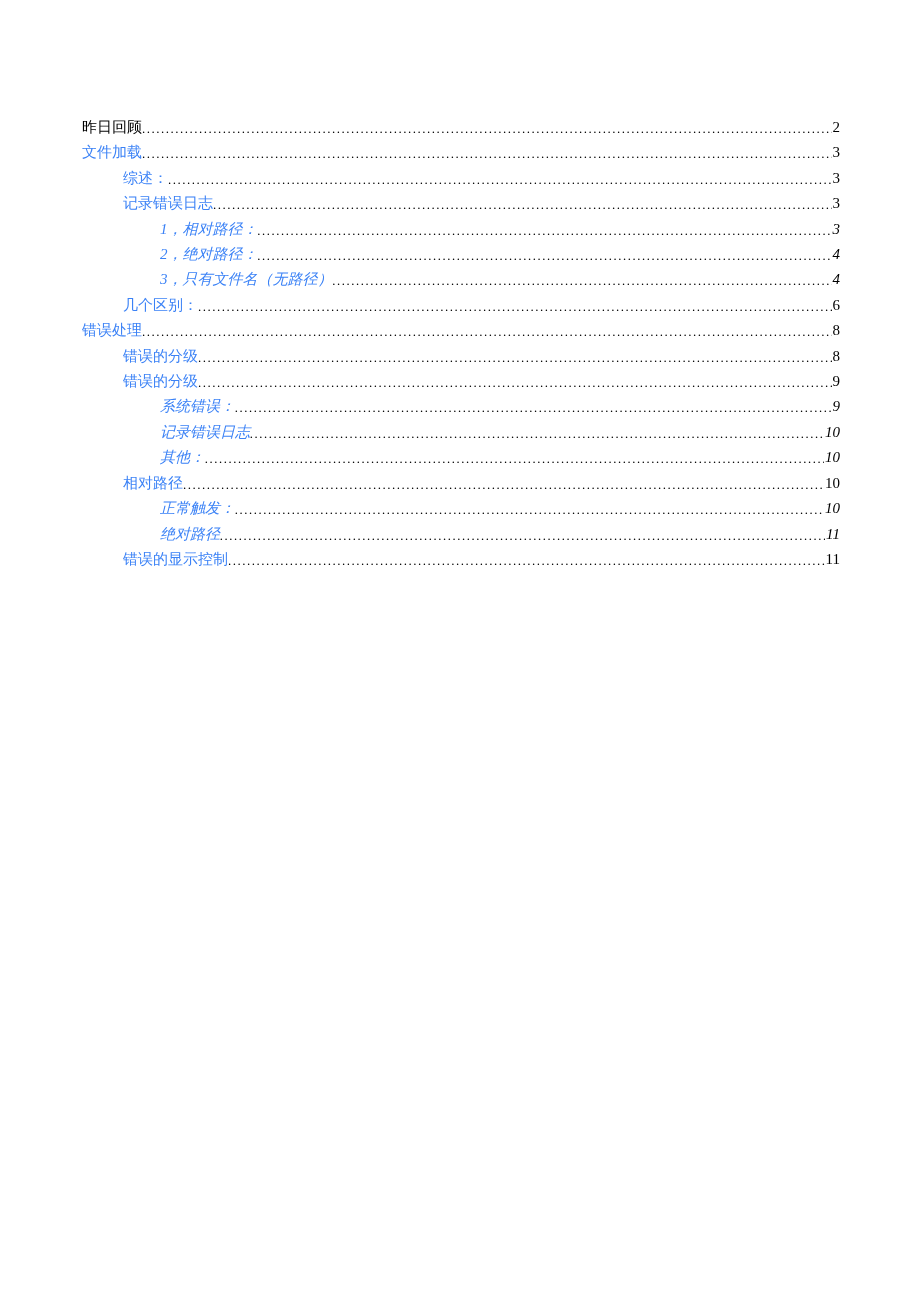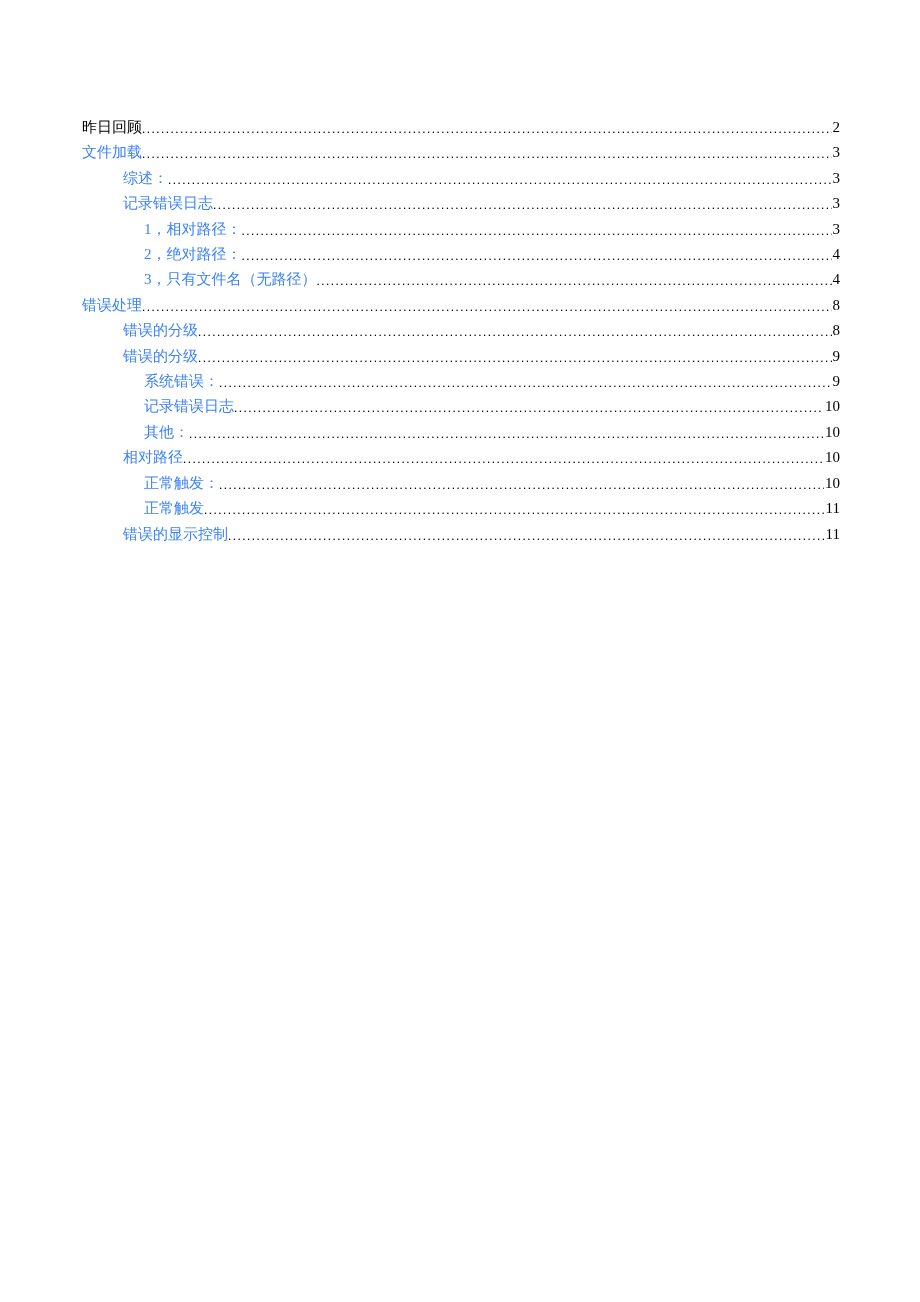--- a/index.html
+++ b/index.html
@@ -25,21 +25,22 @@
       line-height: 24.4px;
       white-space: nowrap;
     }
     .level-1 {
       margin-left: 0;
     }
     .level-2 {
       margin-left: 41px;
     }
     .level-3 {
-      margin-left: 62px;
+      margin-left: 78px;
+      font-style: italic;
     }
     .toc-label {
       color: #000000;
       flex-shrink: 0;
     }
     .toc-leader {
       flex: 1;
       overflow: hidden;
       color: #000000;
       letter-spacing: 1.5px;
@@ -94,20 +95,25 @@
       <div class="toc-entry level-3">
         <span class="toc-label link">2，绝对路径：</span>
         <span class="toc-leader"></span>
         <span class="toc-page">4</span>
       </div>
       <div class="toc-entry level-3">
         <span class="toc-label link">3，只有文件名（无路径）</span>
         <span class="toc-leader"></span>
         <span class="toc-page">4</span>
       </div>
+      <div class="toc-entry level-2">
+        <span class="toc-label link">几个区别：</span>
+        <span class="toc-leader"></span>
+        <span class="toc-page">6</span>
+      </div>
       <div class="toc-entry level-1">
         <span class="toc-label link">错误处理</span>
         <span class="toc-leader"></span>
         <span class="toc-page">8</span>
       </div>
       <div class="toc-entry level-2">
         <span class="toc-label link">错误的分级</span>
         <span class="toc-leader"></span>
         <span class="toc-page">8</span>
       </div>
@@ -135,21 +141,21 @@
         <span class="toc-label link">相对路径</span>
         <span class="toc-leader"></span>
         <span class="toc-page">10</span>
       </div>
       <div class="toc-entry level-3">
         <span class="toc-label link">正常触发：</span>
         <span class="toc-leader"></span>
         <span class="toc-page">10</span>
       </div>
       <div class="toc-entry level-3">
-        <span class="toc-label link">正常触发</span>
+        <span class="toc-label link">绝对路径</span>
         <span class="toc-leader"></span>
         <span class="toc-page">11</span>
       </div>
       <div class="toc-entry level-2">
         <span class="toc-label link">错误的显示控制</span>
         <span class="toc-leader"></span>
         <span class="toc-page">11</span>
       </div>
     </div>
 </div>

